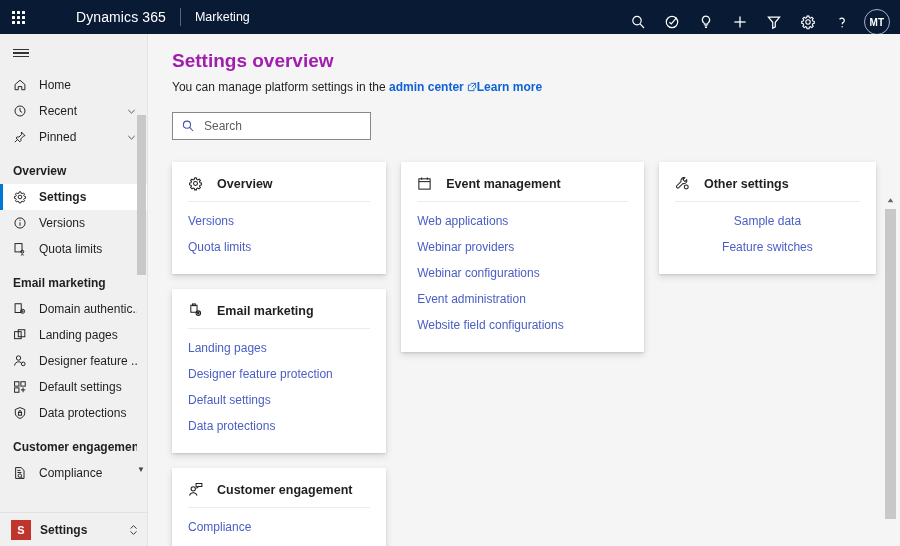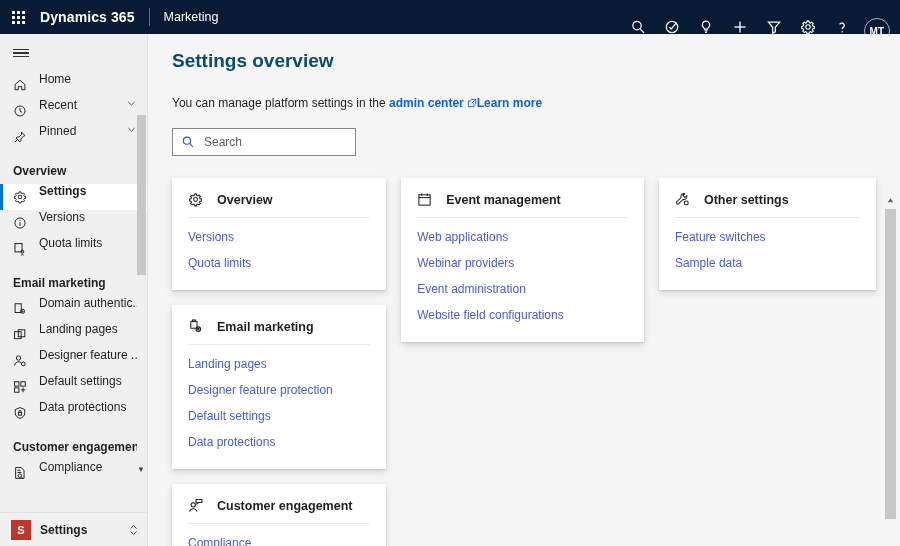--- a/index.html
+++ b/index.html
@@ -24,31 +24,31 @@
     cursor: pointer;
   }
   .waffle-grid {
     display: grid;
     grid-template-columns: repeat(3, 3px);
     grid-template-rows: repeat(3, 3px);
     gap: 2px;
   }
   .waffle-grid i { width: 3px; height: 3px; background: #ffffff; display: block; border-radius: 0.5px; }
   .brand {
-    font-size: 14px; font-weight: bold; letter-spacing: .1px;
-    padding-left: 4px; color: #ffffff;
+    font-size: 14px; font-weight: normal; letter-spacing: .1px;
+    padding-left: 4px; color: #ffffff; margin-left: 36px;
   }
   .brand-sep {
     width: 1px; height: 18px; background: #5a6579;
     margin: 0 14px;
   }
   .appname { font-size: 12.5px; color: #ffffff; font-weight: normal; }
   .suitebar-right {
     position: absolute; right: 4px; top: 0;
-    height: 44px; display: flex; align-items: flex-end;
+    height: 44px; display: flex; align-items: center;
   }
   .sb-icon {
     width: 34px; height: 34px;
     display: flex; align-items: center; justify-content: center;
     cursor: pointer;
   }
   .sb-icon svg { display: block; }
   .avatar {
     width: 26px; height: 26px; border-radius: 50%;
     border: 1px solid #a9b2c3;
@@ -75,21 +75,21 @@
   }
   .hamburger i {
     display: block; width: 16px; height: 1.5px; background: #333;
     margin: 2px 0;
   }
   .nav-scroll {
     flex: 1; overflow: hidden; position: relative;
     padding-bottom: 2px;
   }
   .nav-item {
-    height: 26px; display: flex; 
+    height: 26px; display: flex; align-items: center;
     padding-left: 13px; font-size: 12px; color: #201f1e;
     cursor: pointer; position: relative;
   }
   .nav-item .ni-icon {
     width: 18px; min-width: 18px; display: flex; align-items: center;
     margin-right: 8px; color: #201f1e;
   }
   .nav-item .ni-label {
     white-space: nowrap; overflow: hidden; text-overflow: ellipsis;
     flex: 1;
@@ -133,54 +133,54 @@
   .area-label { font-size: 12px; font-weight: bold; color: #201f1e; flex: 1; }
   .area-chev { display: flex; flex-direction: column; align-items: center; color: #333; cursor: pointer; }
 
   
   .main {
     flex: 1; background: #f5f5f5;
     position: relative; overflow: hidden;
   }
   .main-inner { padding: 16px 0 0 24px; }
   .page-title {
-    font-size: 19px; font-weight: bold; color: #0c4a6e;
-    margin-bottom: 24px;
+    font-size: 19px; font-weight: bold; color: #a21caf;
+    margin-bottom: 8px;
   }
   .subtitle {
     font-size: 12px; color: #201f1e; margin-bottom: 17px;
   }
   .subtitle a {
     color: #0f62d6; text-decoration: none; font-weight: 600;
   }
   .ext-ico { display: inline-block; margin-left: 3px; vertical-align: -1px; }
   .subtitle .learn { }
 
   .searchbox {
-    width: 184px; height: 28px; background: #ffffff;
+    width: 199px; height: 28px; background: #ffffff;
     border: 1px solid #8a8886;
     display: flex; align-items: center; padding: 0 8px;
     margin-bottom: 22px;
   }
   .searchbox .sicon { margin-right: 9px; display: flex; color: #4152b3; }
   .searchbox input {
     border: 0; outline: 0; font-size: 12px; color: #605e5c;
     font-family: "Liberation Sans", sans-serif;
     width: 100%; background: transparent;
   }
   .searchbox input::placeholder { color: #605e5c; }
 
   .columns {
     display: flex; gap: 15px; align-items: flex-start;
     padding-right: 24px;
   }
   .col { display: flex; flex-direction: column; gap: 15px; }
   .col1 { width: 217px; }
   .col2 { width: 246px; }
-  .col3 { width: 220px; }
+  .col3 { width: 220px; text-align: center; }
 
   .card {
     background: #ffffff;
     box-shadow: 0 0.6px 1.8px rgba(0,0,0,0.11), 0 3.2px 7.2px rgba(0,0,0,0.13);
     padding: 14px 16px 14px 16px;
   }
   .card-head {
     display: flex; align-items: center;
     padding-bottom: 10px;
     border-bottom: 1px solid #edebe9;
@@ -544,40 +544,41 @@
                   <rect x="2" y="3" width="12" height="11"></rect>
                     <line x1="2" y1="6" x2="14" y2="6"></line>
                   <line x1="5" y1="1.6" x2="5" y2="4"></line>
                     <line x1="11" y1="1.6" x2="11" y2="4"></line>
                 </svg>
               </span>
               <span class="card-title">Event management</span>
             </div>
             <a class="card-link" href="#">Web applications</a>
             <a class="card-link" href="#">Webinar providers</a>
+            <a class="card-link" href="#">Webinar configurations</a>
             <a class="card-link" href="#">Event administration</a>
             <a class="card-link" href="#">Website field configurations</a>
           </div>
 
 
         </div>
 
         <div class="col col3">
           <div class="card">
             <div class="card-head">
               <span class="chico">
                 <svg width="15" height="15" viewBox="0 0 16 16" fill="none" stroke="#201f1e" stroke-width="1.1">
                   <path d="M10.4 1.9 a3.2 3.2 0 0 0-4 4 L1.9 10.4 a1.5 1.5 0 0 0 2.1 2.1 l4.5-4.5 a3.2 3.2 0 0 0 4-4 L10.6 5.9 8.5 3.8 z"></path>
                   <circle cx="12" cy="11.8" r="2.1"></circle>
                 </svg>
               </span>
               <span class="card-title">Other settings</span>
             </div>
+            <a class="card-link" href="#">Sample data</a>
             <a class="card-link" href="#">Feature switches</a>
-            <a class="card-link" href="#">Sample data</a>
           </div>
         </div>
 
       </div>
     </div>
 
     <div class="main-scrollbar">
       <div class="ms-arrow">
         <svg width="7" height="7" viewBox="0 0 8 8" fill="#666">
             <path d="M4 1.5 L7.2 6 H0.8 z"></path>

